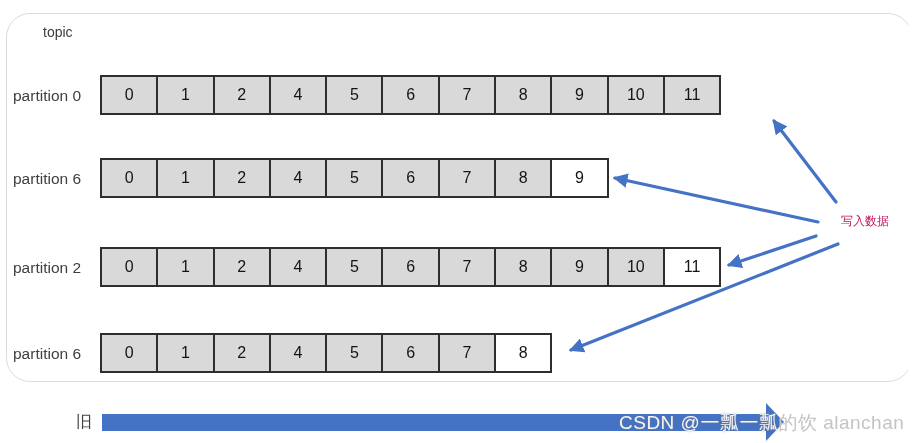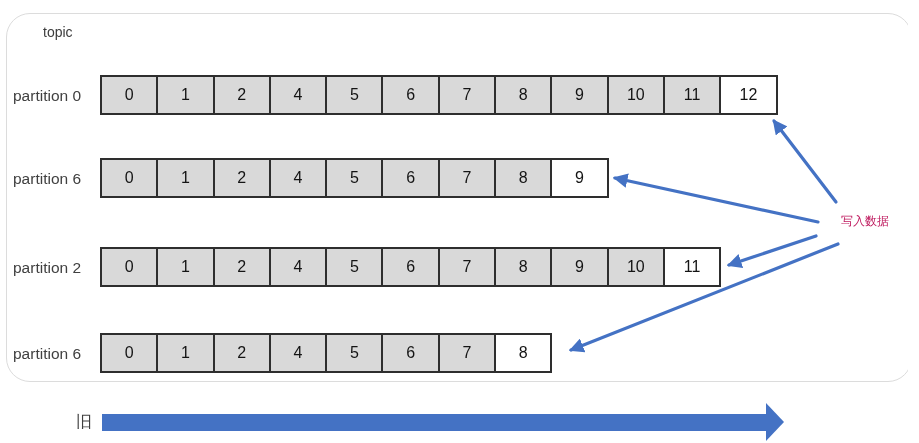--- a/index.html
+++ b/index.html
@@ -69,21 +69,20 @@
         <div class="cell" style="background: rgb(217, 217, 217); border-color: rgb(46, 46, 46);">1</div>
         <div class="cell" style="background: rgb(217, 217, 217); border-color: rgb(46, 46, 46);">2</div>
         <div class="cell" style="background: rgb(217, 217, 217); border-color: rgb(46, 46, 46);">4</div>
         <div class="cell" style="background: rgb(217, 217, 217); border-color: rgb(46, 46, 46);">5</div>
         <div class="cell" style="background: rgb(217, 217, 217); border-color: rgb(46, 46, 46);">6</div>
         <div class="cell" style="background: rgb(217, 217, 217); border-color: rgb(46, 46, 46);">7</div>
         <div class="cell" style="background: rgb(217, 217, 217); border-color: rgb(46, 46, 46);">8</div>
         <div class="cell" style="background: rgb(217, 217, 217); border-color: rgb(46, 46, 46);">9</div>
         <div class="cell" style="background: rgb(217, 217, 217); border-color: rgb(46, 46, 46);">10</div>
         <div class="cell" style="background: rgb(217, 217, 217); border-color: rgb(46, 46, 46);">11</div>
-        <div class="cell last" style="background: rgb(255, 255, 255); border-color: rgb(46, 46, 46);">12</div>
       </div>
       <div class="partition-label" style="top: 170px;">partition 6</div>
       <div class="row" style="top: 158px;">
         <div class="cell" style="background: rgb(217, 217, 217); border-color: rgb(46, 46, 46);">0</div>
         <div class="cell" style="background: rgb(217, 217, 217); border-color: rgb(46, 46, 46);">1</div>
         <div class="cell" style="background: rgb(217, 217, 217); border-color: rgb(46, 46, 46);">2</div>
         <div class="cell" style="background: rgb(217, 217, 217); border-color: rgb(46, 46, 46);">4</div>
         <div class="cell" style="background: rgb(217, 217, 217); border-color: rgb(46, 46, 46);">5</div>
         <div class="cell" style="background: rgb(217, 217, 217); border-color: rgb(46, 46, 46);">6</div>
         <div class="cell" style="background: rgb(217, 217, 217); border-color: rgb(46, 46, 46);">7</div>
@@ -128,14 +127,17 @@
     <line class="arrow-line" x1="816" y1="236" x2="729" y2="265" stroke-width="3.2" stroke-linecap="round" marker-end="url(#ah)" stroke="#4472c4"></line>
     <line class="arrow-line" x1="838" y1="244" x2="571" y2="350" stroke-width="3.2" stroke-linecap="round" marker-end="url(#ah)" stroke="#4472c4"></line>
   </svg>
 
   <div class="write-label">写入数据</div>
 
   <div class="old-label">旧</div>
   <div class="timeline-bar" style="background: rgb(68, 114, 196);"></div>
   <div class="timeline-head" style="border-left-color: rgb(68, 114, 196);"></div>
 
+  <div class="watermark">
+    <span class="wm1">CSDN @一瓢一瓢</span><span class="wm2">的饮 alanchan</span>
+  </div>
 
 </div>
 
 </body></html>

